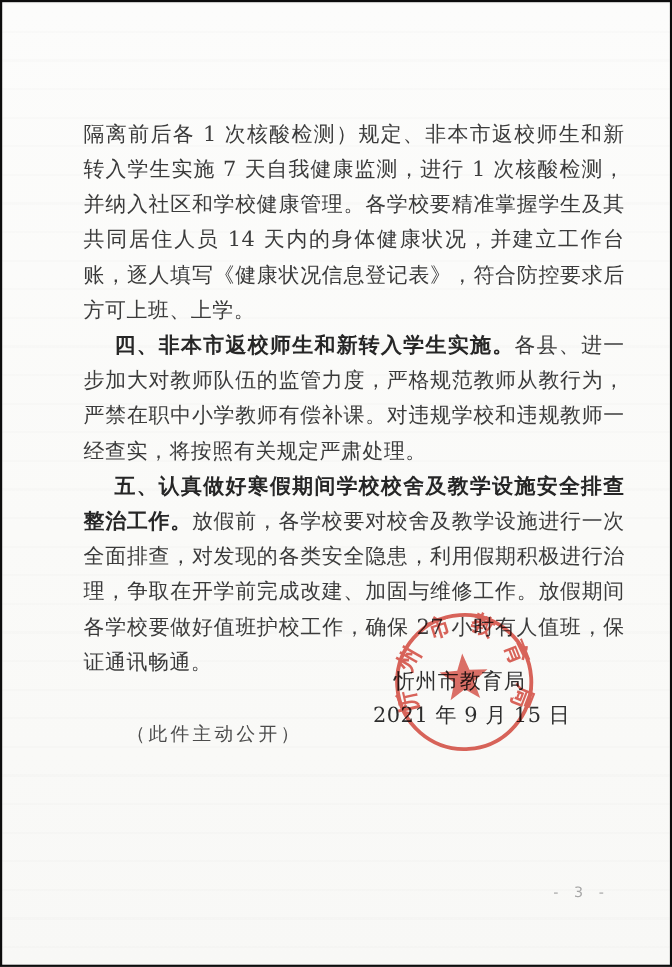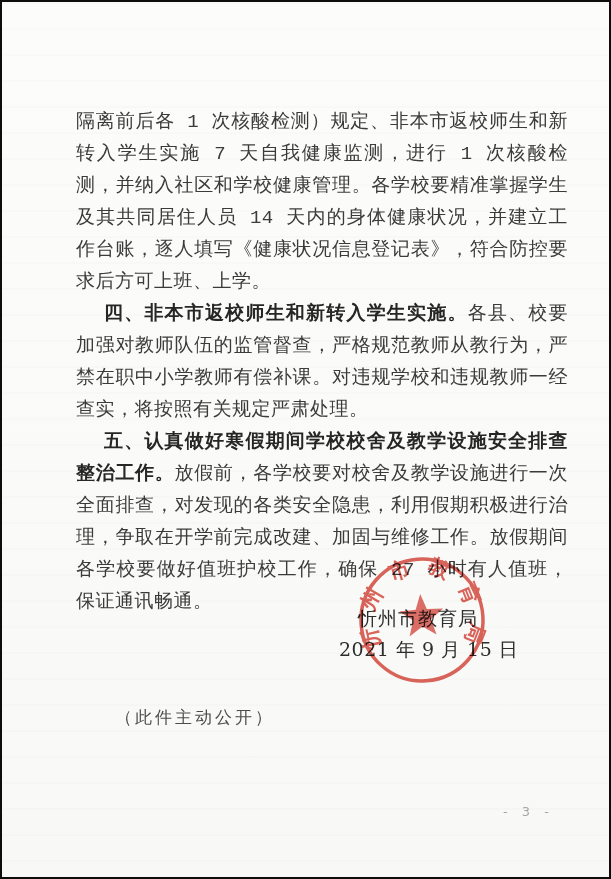--- a/index.html
+++ b/index.html
@@ -22,21 +22,20 @@
       180deg,
       rgba(0,0,0,0.012) 0px, rgba(0,0,0,0.012) 2px,
       rgba(0,0,0,0) 2px, rgba(0,0,0,0) 26px);
     pointer-events: none;
   }
   .content {
     position: absolute;
     left: 74px;
     top: 104px;
     width: 492px;
-    font-family: Liberation Mono, monospace;
   }
   .para {
     font-size: 19px;
     line-height: 32px;
     letter-spacing: 0.5px;
     color: #3b3b3b;
     text-align: justify;
   }
   .para.indent { text-indent: 28px; }
   .lead { font-weight: bold; color: #262626; }
@@ -76,21 +75,21 @@
   .seal .arc-text {
     fill: var(--seal-color, #d94f45);
     font-size: 21px;
     letter-spacing: 14px;
     font-family: "DejaVu Serif", "Liberation Serif", serif;
     font-weight: bold;
   }
   .disclosure {
     position: absolute;
     left: 113px;
-    top: 704px;
+    top: 654px;
     font-size: 17px;
     letter-spacing: 3px;
     color: #4c4c4c;
   }
   .pagenum {
     position: absolute;
     left: 501px;
     top: 802px;
     font-size: 13px;
     letter-spacing: 5px;
@@ -98,21 +97,21 @@
     font-family: "DejaVu Sans", "Liberation Sans", sans-serif;
   }
 </style>
 </head>
 <body>
 
 <div class="page">
 
   <main class="content">
     <p class="para">隔离前后各 1 次核酸检测）规定、非本市返校师生和新转入学生实施 7 天自我健康监测，进行 1 次核酸检测，并纳入社区和学校健康管理。各学校要精准掌握学生及其共同居住人员 14 天内的身体健康状况，并建立工作台账，逐人填写《健康状况信息登记表》，符合防控要求后方可上班、上学。</p>
-    <p class="para indent"><b class="lead">四、非本市返校师生和新转入学生实施。</b><span>各县、校要加强对教师队伍的监管督查，严格规范教师从教行为，严禁在职中小学教师有偿补课。对违规学校和违规教师一经查实，将按照有关规定严肃处理。</span></p>
+    <p class="para indent"><b class="lead">四、非本市返校师生和新转入学生实施。</b><span>各县、进一步加大对教师队伍的监管力度，严格规范教师从教行为，严禁在职中小学教师有偿补课。对违规学校和违规教师一经查实，将按照有关规定严肃处理。</span></p>
     <p class="para indent"><b class="lead">五、认真做好寒假期间学校校舍及教学设施安全排查整治工作。</b><span>放假前，各学校要对校舍及教学设施进行一次全面排查，对发现的各类安全隐患，利用假期积极进行治理，争取在开学前完成改建、加固与维修工作。放假期间各学校要做好值班护校工作，确保 27 小时有人值班，保证通讯畅通。</span></p>
   </main>
 
   <div class="issuer">忻州市教育局</div>
 
   <div class="date">2021 年 9 月 15 日</div>
 
   <div class="seal">
     <svg viewBox="0 0 130 130" width="130" height="130">
       <defs>

